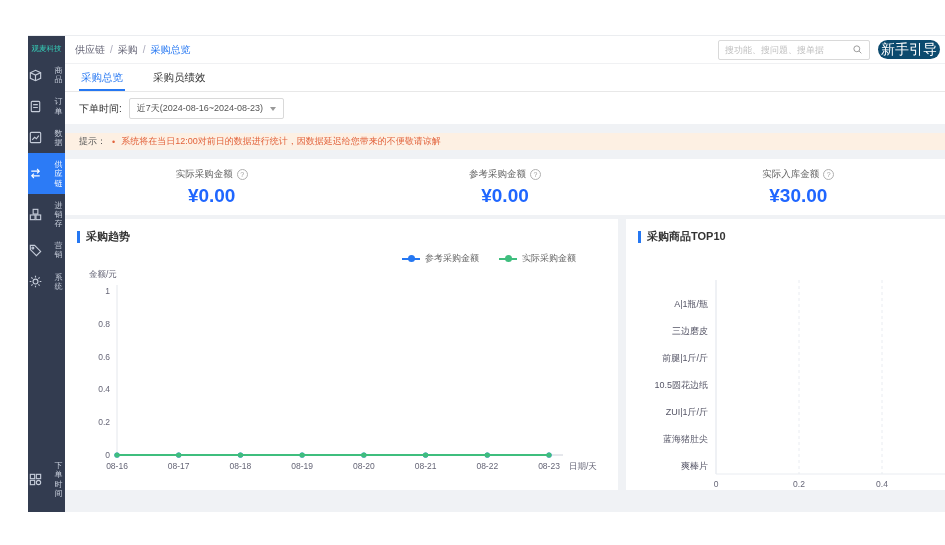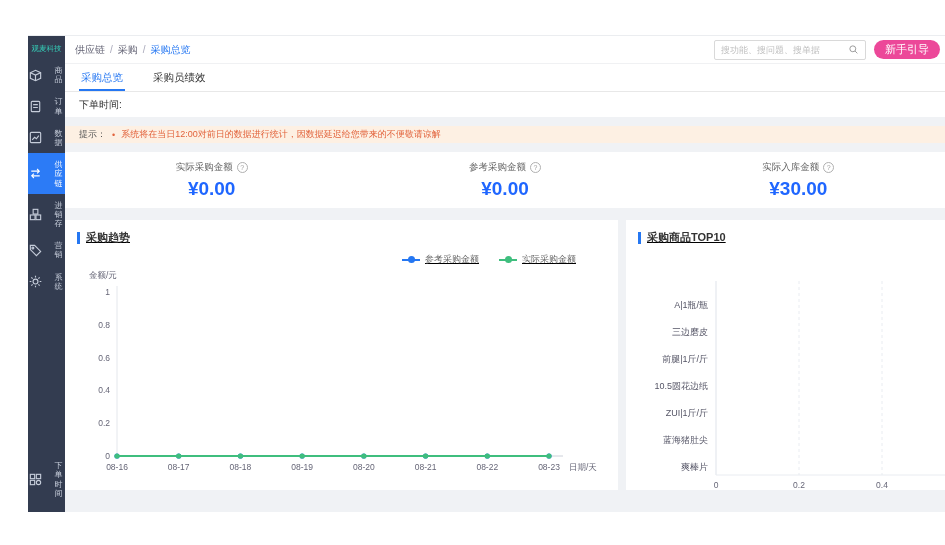--- a/index.html
+++ b/index.html
@@ -28,22 +28,22 @@
     padding: 0 5px 0 10px; gap: 8px; border-bottom: 1px solid #f0f1f3; }
   .crumb { font-size: 10px; color: #667; display: flex; gap: 5px; align-items: center; }
   .crumb .sep { color: #aab; }
   .crumb .current { color: #2577F2; }
   .topbar-spacer { flex: 1; }
   .search { width: 152px; height: 20px; border: 1px solid #d9d9d9; border-radius: 2px;
     display: flex; align-items: center; padding: 0 6px; gap: 17px; background: #fff; }
   .search input { border: none; outline: none; flex: 1; min-width: 0; font-size: 9px; color: #333; background: transparent; }
   .search input::placeholder { color: #bfbfbf; }
   .search svg { width: 11px; height: 11px; stroke: #999; fill: none; stroke-width: 1.4; flex-shrink: 0; }
-  .guide-btn { height: 19px; padding: 0 11px; background: #ec4899; color: #fff; border: none;
-    border-radius: 10px; font-size: 11px; display: flex; align-items: center; cursor: pointer; white-space: nowrap; }
+  .guide-btn { height: 19px; padding: 0 3px; background: #0c4a6e; color: #fff; border: none;
+    border-radius: 10px; font-size: 14px; display: flex; align-items: center; cursor: pointer; white-space: nowrap; }
 
   .tabbar { height: 28px; flex-shrink: 0; background: #fff; border-bottom: 1px solid #e8e8e8;
     display: flex; align-items: stretch; padding-left: 14px; gap: 26px; }
   .tab { display: flex; align-items: center; font-size: 10.5px; color: #333; cursor: pointer;
     position: relative; padding: 0 2px; }
   .tab.active { color: #2577F2; }
   .tab.active::after { content: ""; position: absolute; left: 0; right: 0; bottom: 0; height: 2px; background: #2577F2; }
 
   .filter-row { flex-shrink: 0; background: #fff; padding: 6px 14px 5px; display: flex; align-items: center; gap: 7px; }
   .filter-label { font-size: 10px; color: #333; }
@@ -56,21 +56,21 @@
     color: #E2633C; display: flex; align-items: center; gap: 6px; }
   .notice .prefix { color: #555; }
 
   .stats { flex-shrink: 0; margin-top: 9px; background: #fff; height: 56px; display: flex; align-items: center; }
   .stat { flex: 1; display: flex; flex-direction: column; align-items: center; gap: 4px; }
   .stat-label { font-size: 9.5px; color: #666; display: flex; align-items: center; gap: 4px; }
   .info-icon { width: 11px; height: 11px; border: 1px solid #b0b0b0; border-radius: 50%;
     font-size: 7px; color: #a0a0a0; display: flex; align-items: center; justify-content: center; cursor: pointer; }
   .stat-value { font-size: 19px; font-weight: bold; color: #1F66FF; }
 
-  .charts { flex: 1; min-height: 0; margin-top: 12px; display: flex; gap: 8px; padding-bottom: 22px; text-decoration: underline; }
+  .charts { flex: 1; min-height: 0; margin-top: 4px; display: flex; gap: 8px; padding-bottom: 22px; }
   .panel { background: #fff; display: flex; flex-direction: column; }
   .panel-left { width: 553px; flex-shrink: 0; }
   .panel-right { flex: 1; min-width: 0; overflow: hidden; }
   .panel-title { display: flex; align-items: center; gap: 6px; padding: 10px 12px 2px; flex-shrink: 0; }
   .panel-title .bar { width: 3px; height: 12px; background: #2577F2; }
   .panel-title .text { font-size: 11px; font-weight: bold; color: #333; }
 
   .legend { display: flex; justify-content: flex-end; padding-right: 42px; gap: 20px;
     font-size: 9px; color: #666; margin-top: 6px; flex-shrink: 0; }
   .legend-item { display: flex; align-items: center; gap: 5px; cursor: pointer; }
@@ -200,20 +200,24 @@
         <button class="guide-btn">新手引导</button>
       </div>
 
       <div class="tabbar">
         <div class="tab active">采购总览</div>
         <div class="tab">采购员绩效</div>
       </div>
 
       <div class="filter-row">
         <span class="filter-label">下单时间:</span>
+        <div class="date-select">
+          <span>近7天(2024-08-16~2024-08-23)</span>
+          <span class="caret"></span>
+        </div>
       </div>
 
       <div class="notice">
         <span class="prefix">提示：</span>
         <span>•</span>
         <span>系统将在当日12:00对前日的数据进行统计，因数据延迟给您带来的不便敬请谅解</span>
       </div>
 
       <div class="stats">
         <div class="stat">

